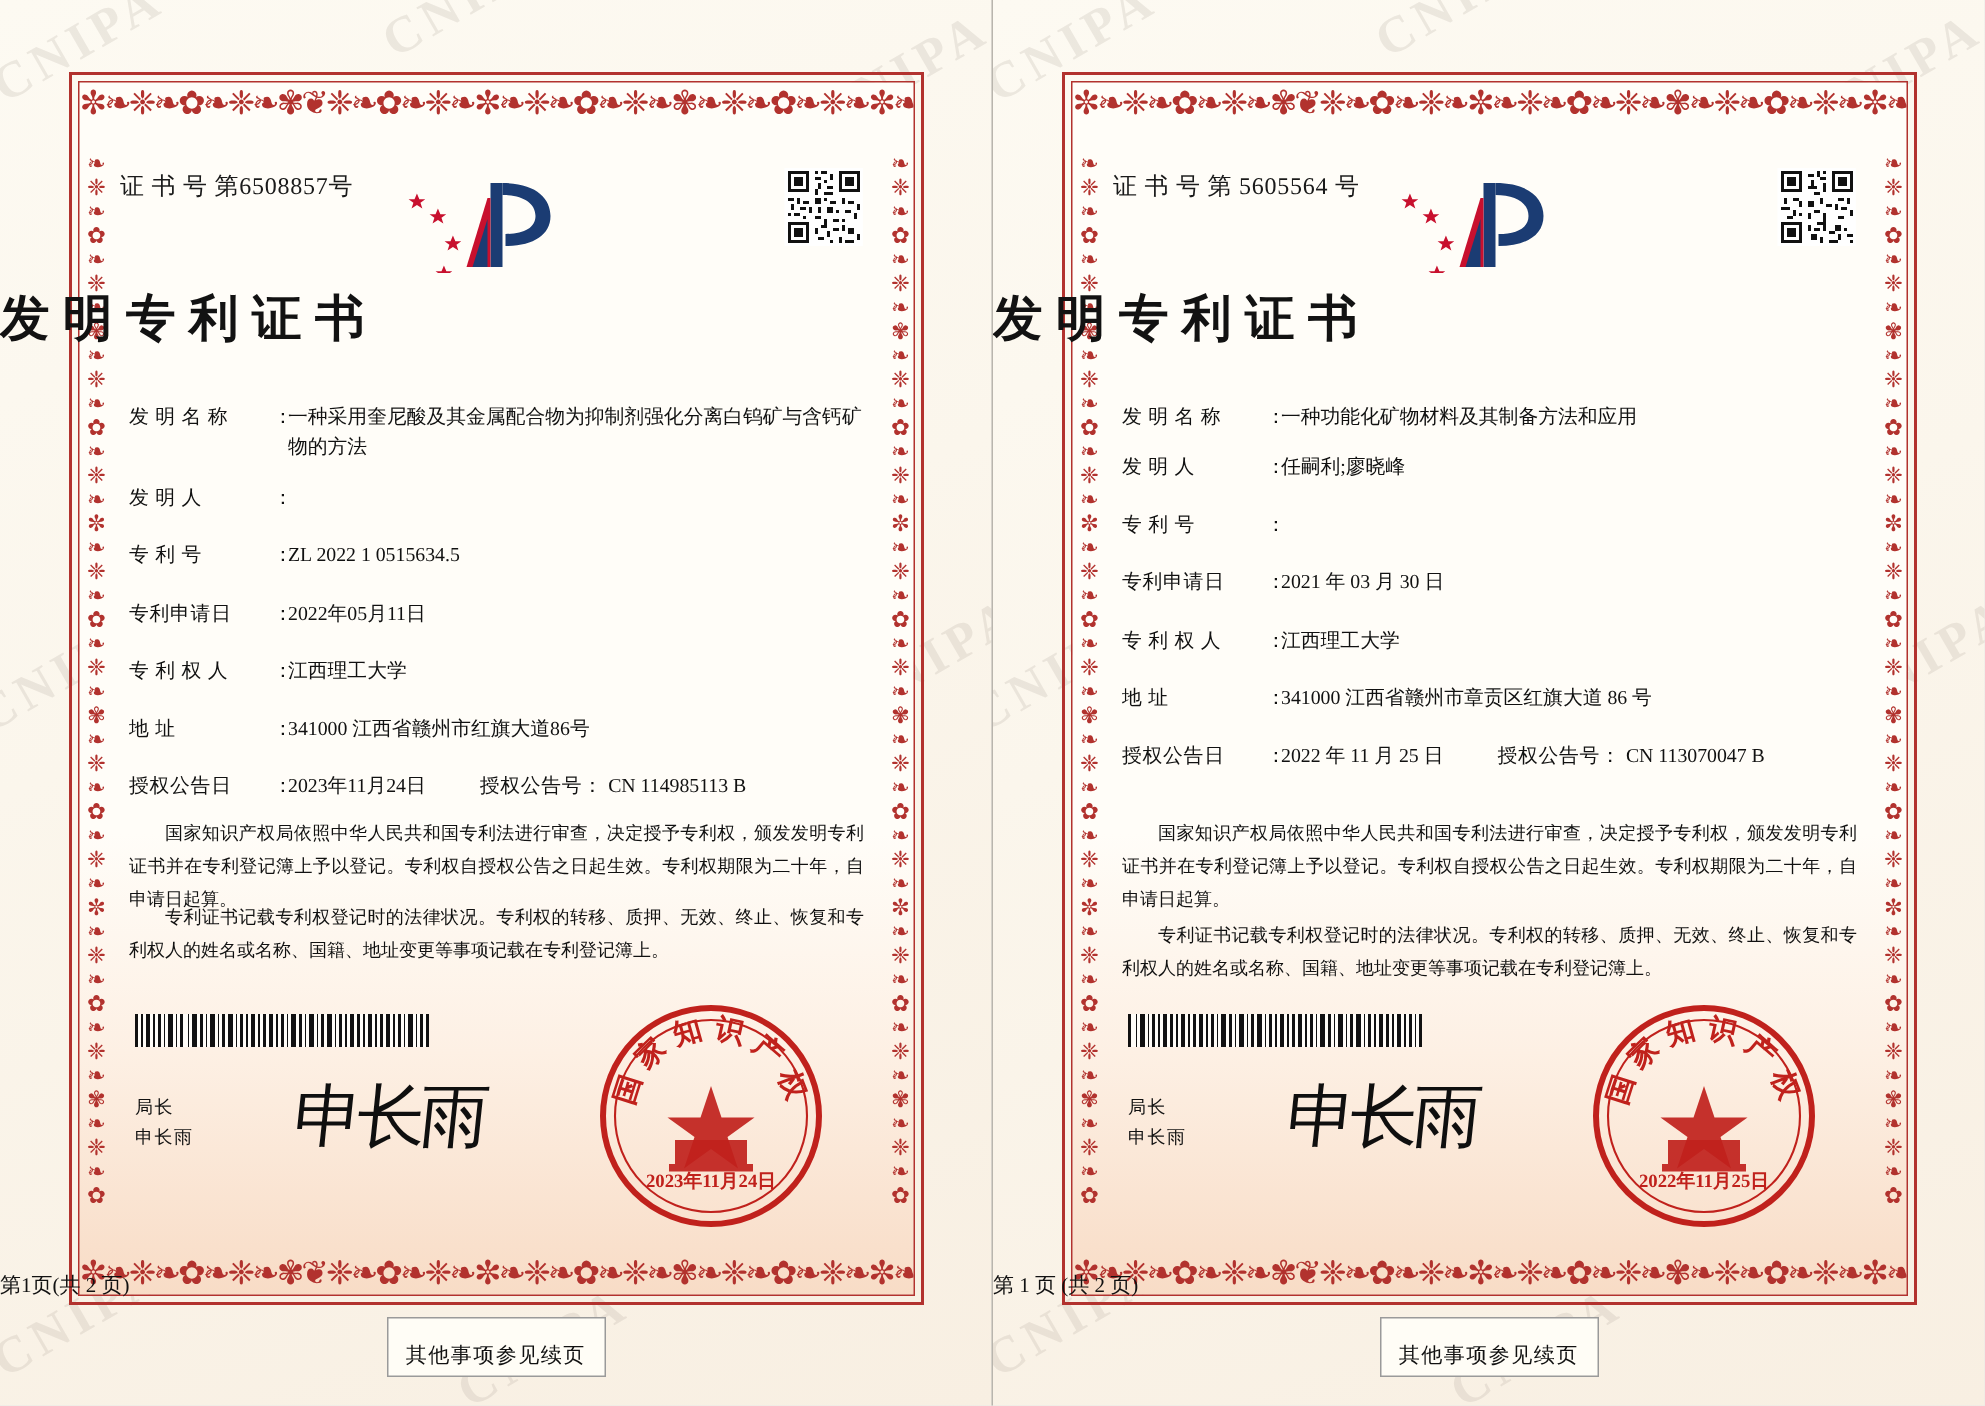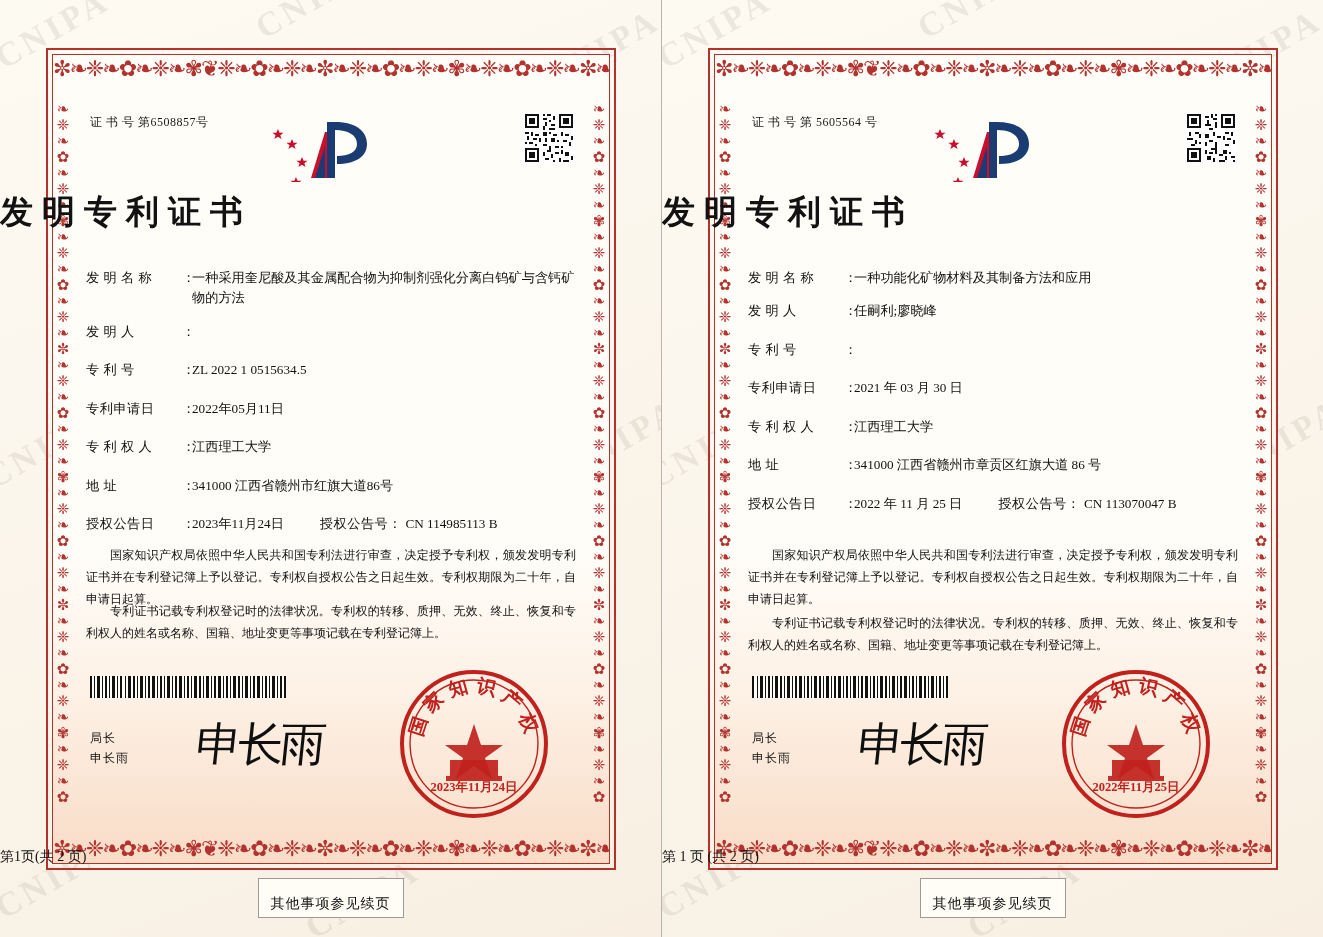--- a/index.html
+++ b/index.html
@@ -109,23 +109,23 @@
     font-size: 15px;
     overflow: hidden;
     white-space: nowrap;
   }
   .orn-left { left: 56px; }
   .orn-right { left: 592px; }
 
   
   .cert-no {
     position: absolute;
-    left: 90px;
+    left: 80px;
     top: 114px;
-    font-size: 12px;
+    font-size: 16px;
     color: #1a1a1a;
     letter-spacing: 0.5px;
   }
   .qr {
     position: absolute;
     right: 86px;
     top: 112px;
     width: 52px;
     height: 52px;
     background: #fff;

